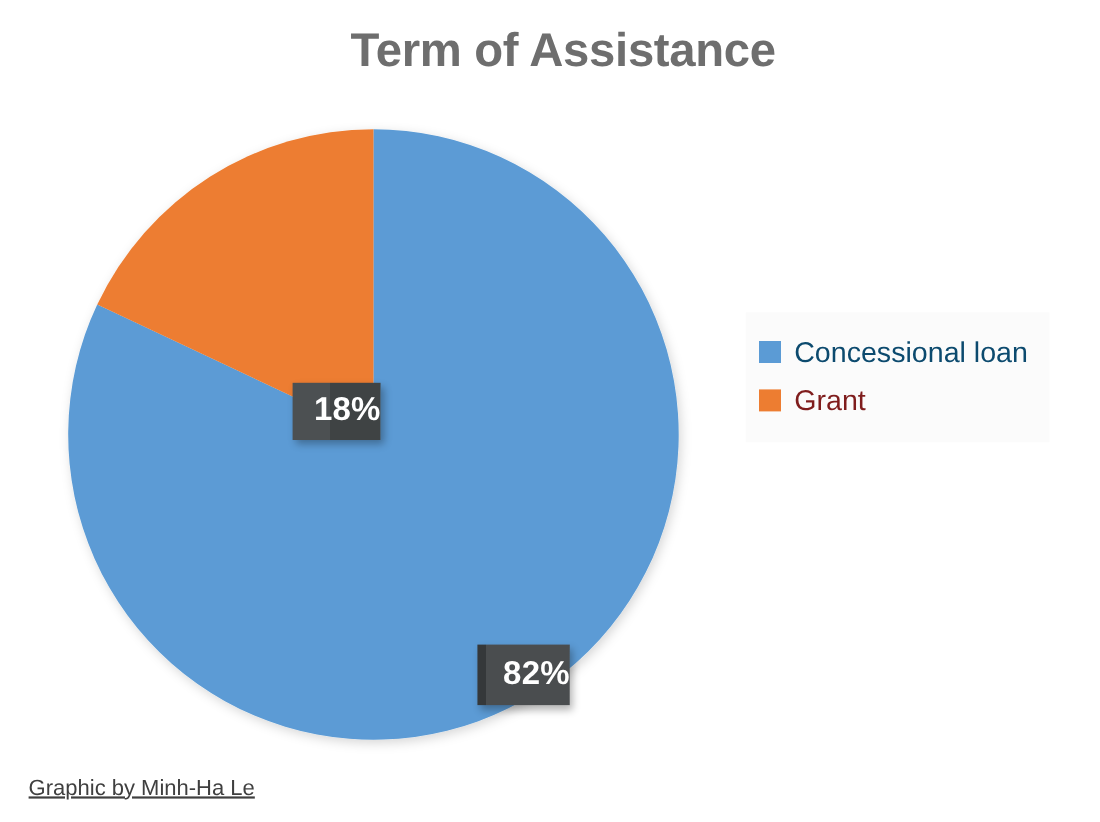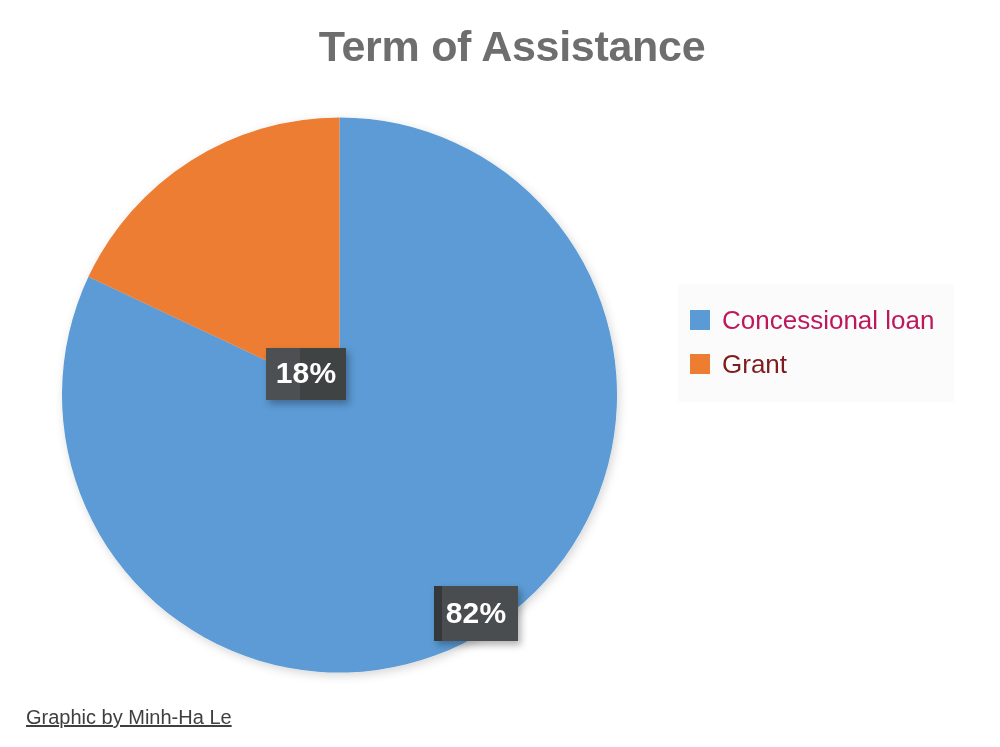--- a/index.html
+++ b/index.html
@@ -48,21 +48,21 @@
     width: 600px;
     height: 600px;
     overflow: visible;
   }
 
   
   .data-label {
     position: absolute;
     display: flex;
     align-items: center;
-    justify-content: center;
+    justify-content: flex-end;
     color: #ffffff;
     font-weight: bold;
     font-size: 30px;
     letter-spacing: 0.2px;
     box-shadow: 3px 4px 7px rgba(0,0,0,0.30);
   }
   #label-grant {
     left: 226px;
     top: 252px;
     width: 80px;
@@ -158,21 +158,21 @@
     </div>
 
     <div class="data-label" id="label-loan">
       <span class="data-label-text">82%</span>
     </div>
   </div>
 
   <div id="legend" style="background: rgb(251, 251, 251);">
     <div class="legend-item">
       <span class="legend-swatch" id="swatch-loan" style="background: rgb(91, 155, 213);"></span>
-      <span class="legend-label" style="color: #be185d;">Concessional loan</span>
+      <span class="legend-label" style="color: #0c4a6e;">Concessional loan</span>
     </div>
     <div class="legend-item">
       <span class="legend-swatch" id="swatch-grant" style="background: rgb(237, 125, 49);"></span>
       <span class="legend-label" style="color: #7f1d1d;">Grant</span>
     </div>
   </div>
 
   <div id="credit" style="color: rgb(63, 63, 63);">Graphic by Minh-Ha Le</div>
 
 </div>

